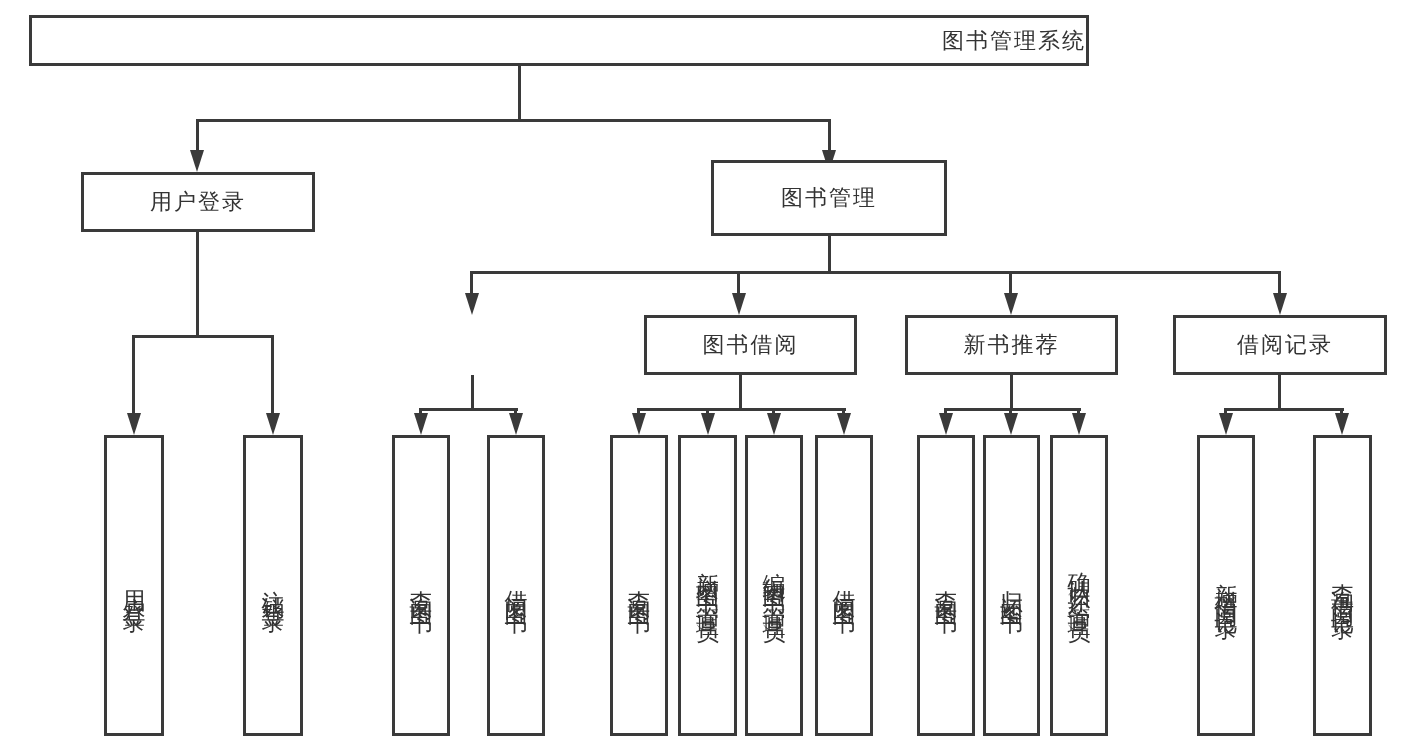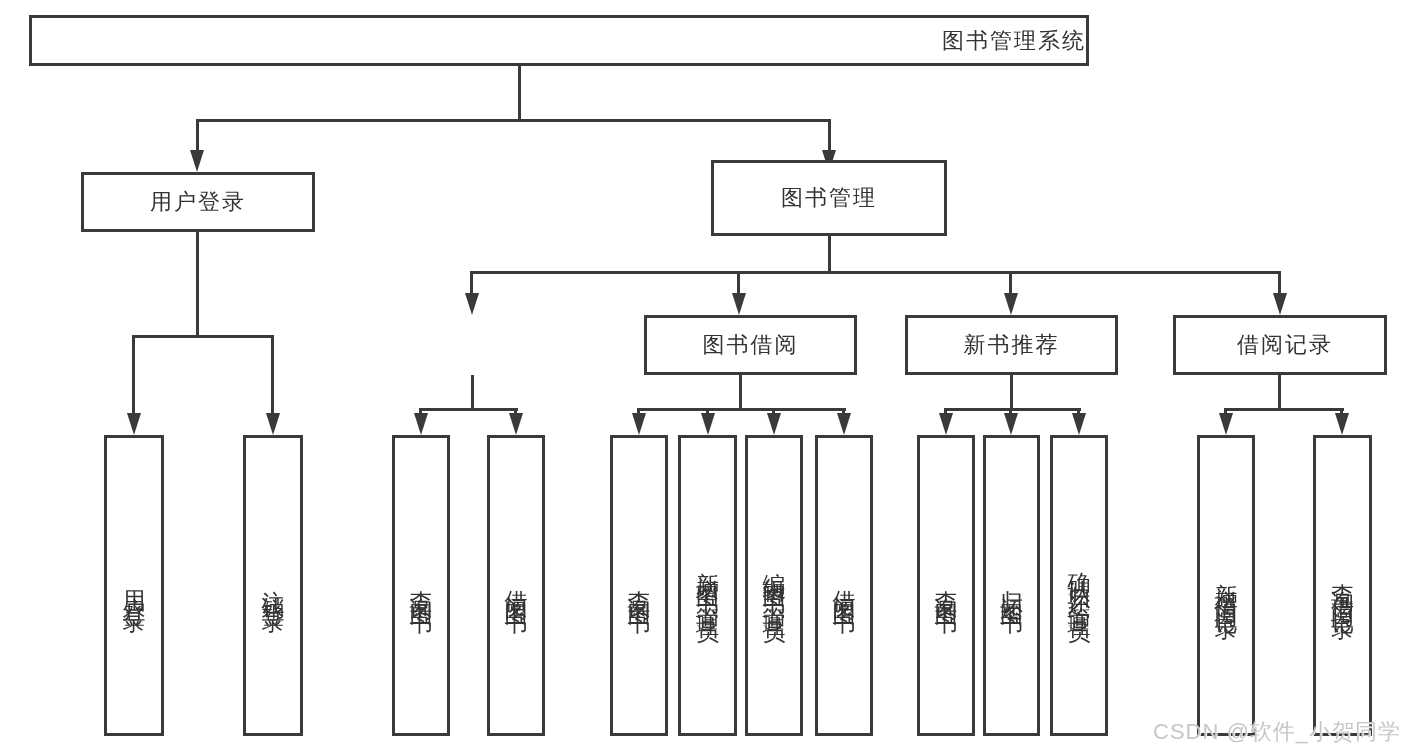--- a/index.html
+++ b/index.html
@@ -180,15 +180,14 @@
   <div class="arrow" style="left:1004px; top:413px;"></div>
   <div class="arrow" style="left:1072px; top:413px;"></div>
 
   <div class="line v" style="left:1278px; top:375px; height:33px;"></div>
   <div class="line h" style="left:1225px; top:408px; width:119px;"></div>
   <div class="line v" style="left:1224px; top:408px; height:6px;"></div>
   <div class="line v" style="left:1340px; top:408px; height:6px;"></div>
   <div class="arrow" style="left:1219px; top:413px;"></div>
   <div class="arrow" style="left:1335px; top:413px;"></div>
 
-  <div class="watermark">CSDN @软件_小贺同学</div>
 
 </div>
 
 </body></html>

